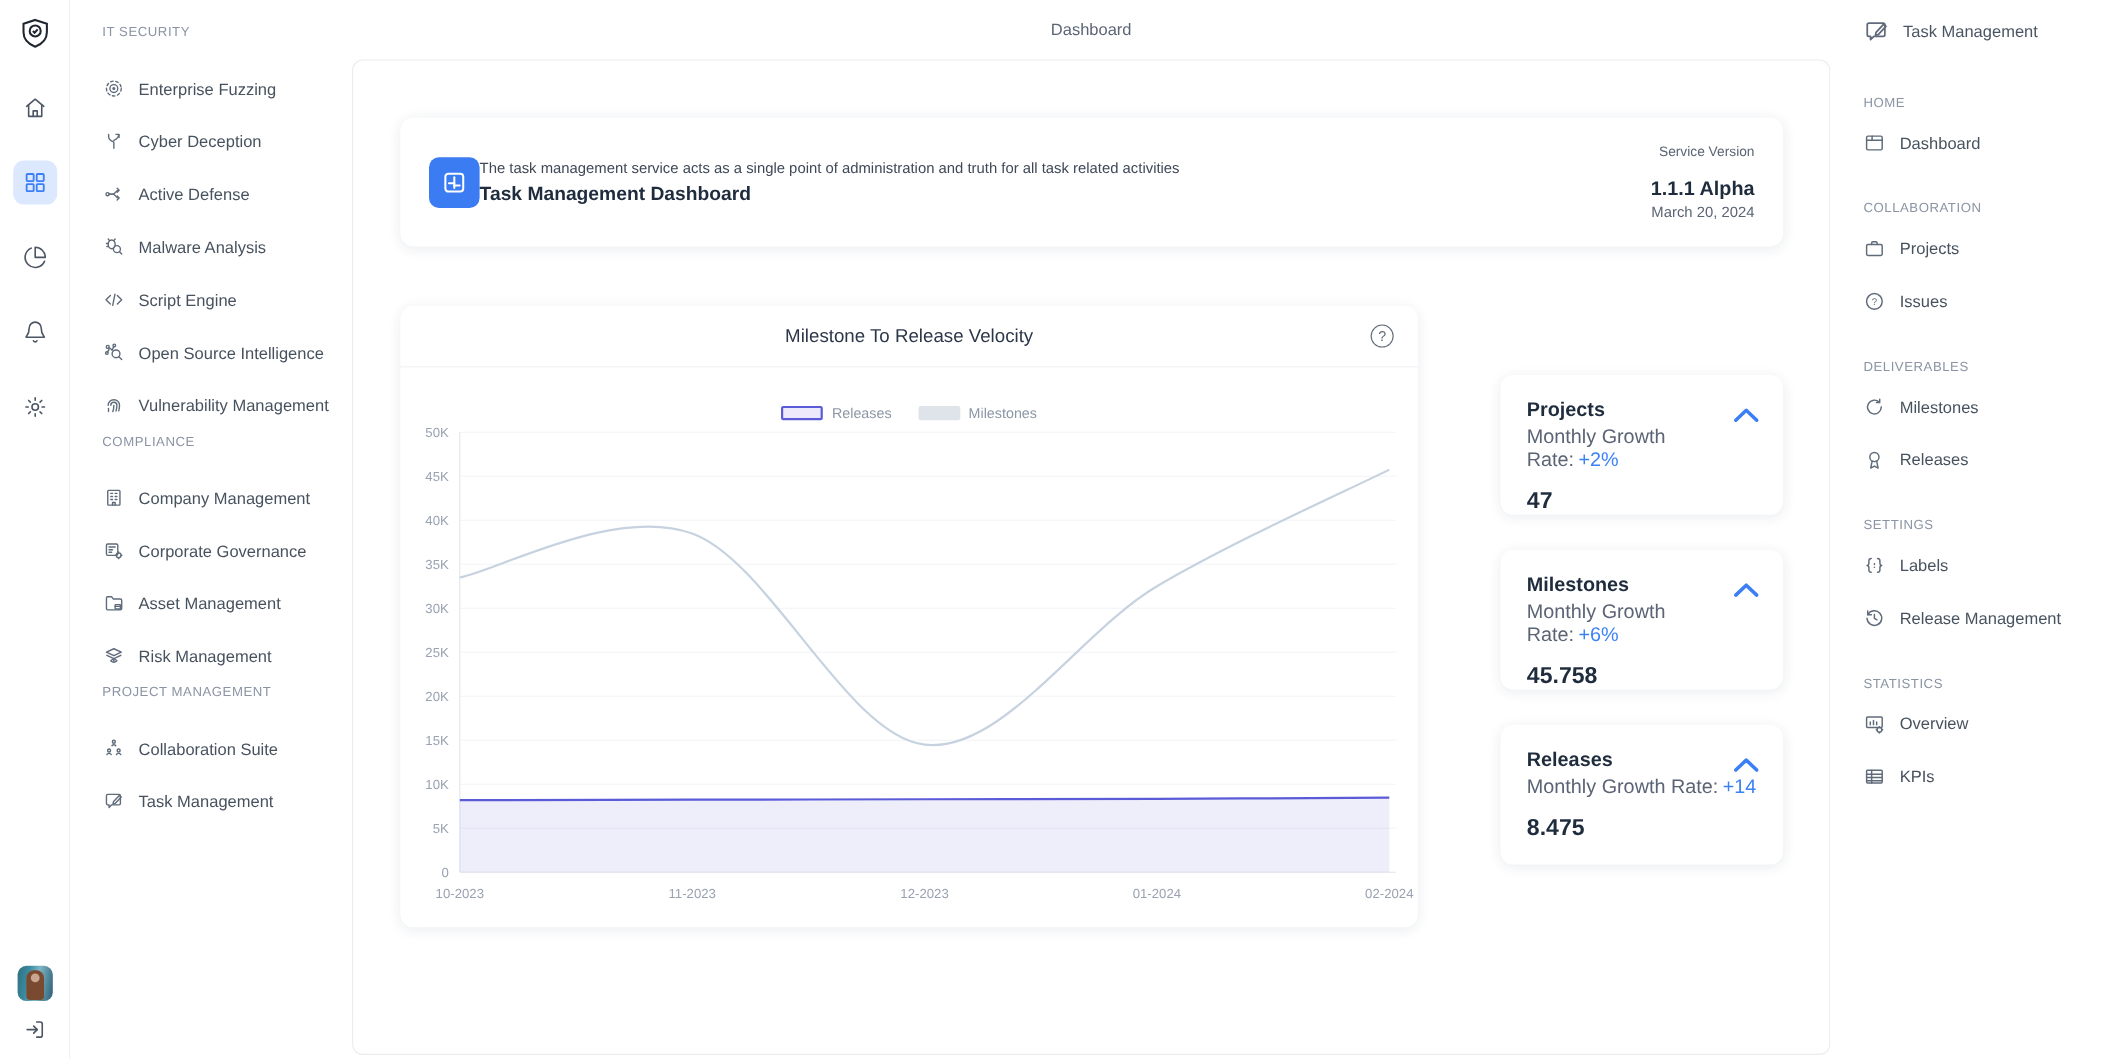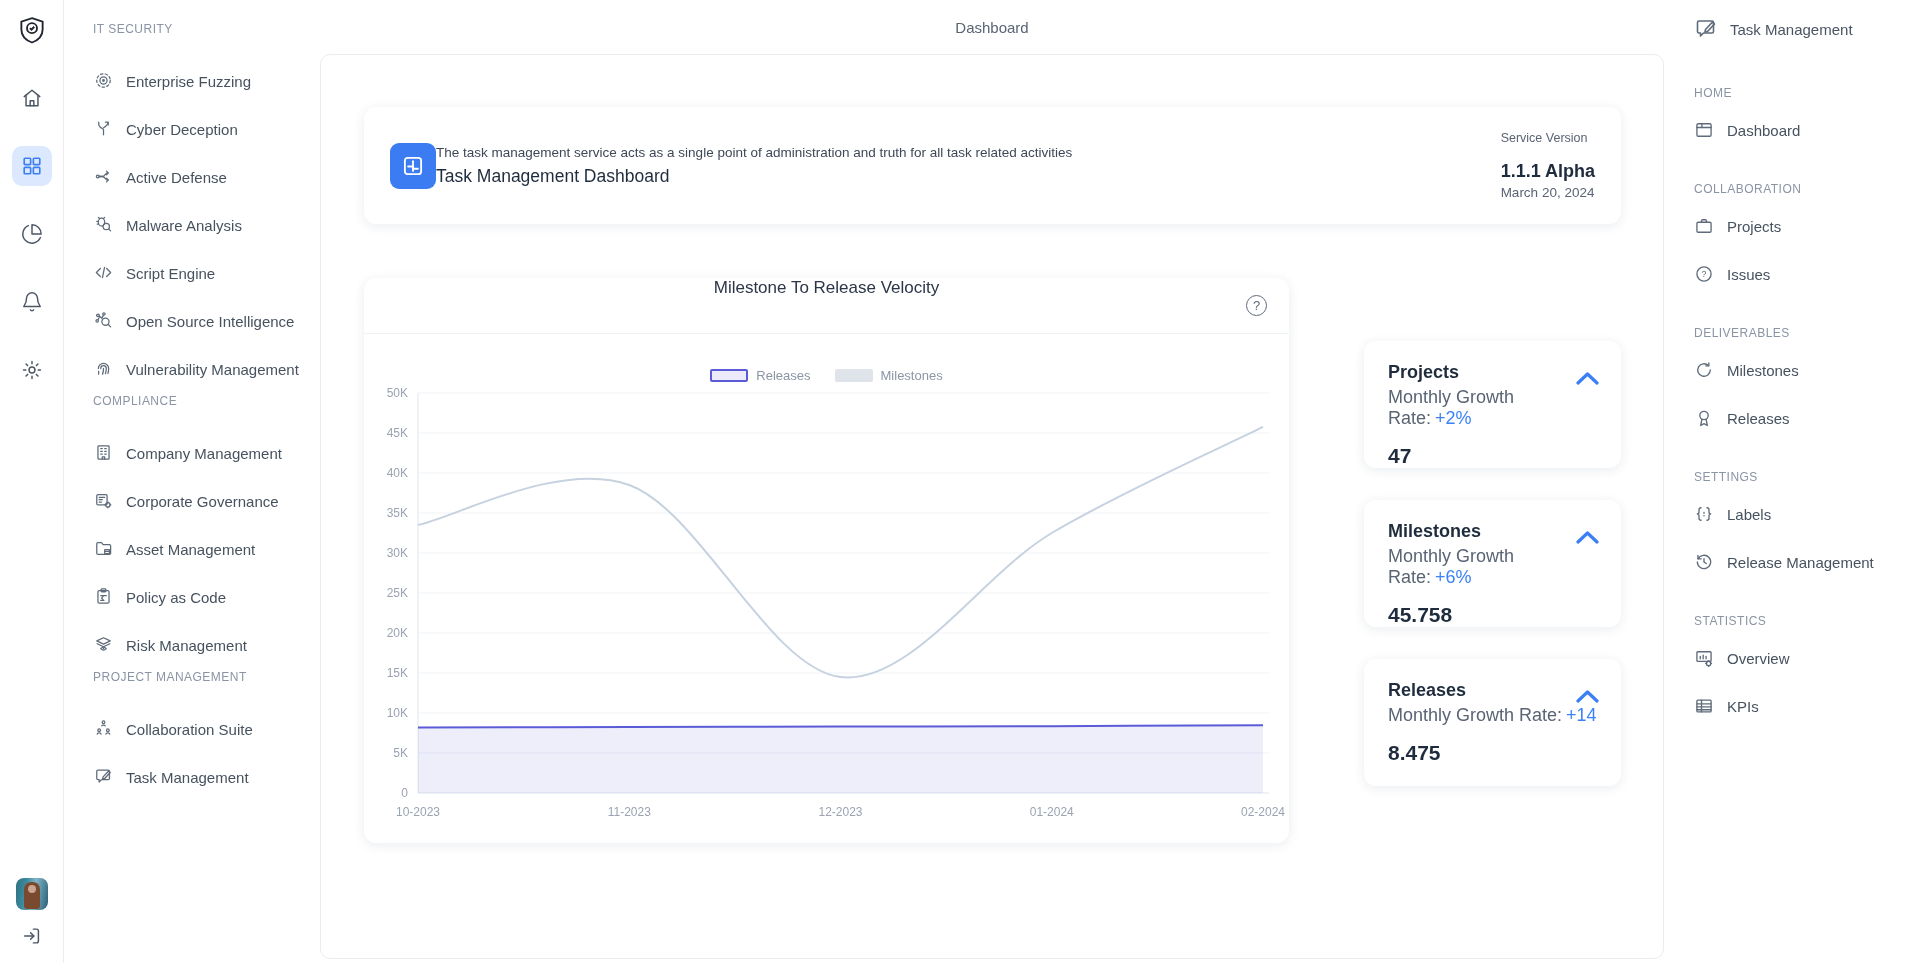--- a/index.html
+++ b/index.html
@@ -35,31 +35,31 @@
 .main{flex:1;min-width:0;display:flex;flex-direction:column}
 .main-header{height:54px;flex:none;display:flex;align-items:center;justify-content:center;font-size:15px;color:#5a6474}
 .main-card{height:905px;border:1px solid #ececf0;border-radius:10px;background:#fff;overflow:hidden}
 
 
 .info-card{margin:52px 42px 0 43px;height:117px;border-radius:12px;background:#fff;
   box-shadow:0 2px 12px rgba(25,39,78,.09);display:flex;align-items:center;padding:0 26px;}
 .info-icon{width:46px;height:46px;border-radius:9px;background:#3b7cf2;flex:none;display:flex;align-items:center;justify-content:center}
 .info-icon svg{stroke:#fff;fill:none;stroke-width:1.7;stroke-linecap:round}
 .info-desc{font-size:13.5px;color:#3f4857}
-.info-title{font-size:17.5px;font-weight:normal;margin-top:6px;color:#1f2c3d}
-.info-right{margin-left:auto;}
+.info-title{font-size:17.5px;font-weight:bold;margin-top:6px;color:#1f2c3d}
+.info-right{margin-left:auto;text-align:right}
 .svc-label{font-size:12.5px;color:#5a6474}
 .svc-version{font-size:18px;font-weight:bold;margin-top:16px;color:#1f2c3d}
 .svc-date{font-size:13.5px;color:#5a6474;margin-top:3px}
 
 
 .content-row{display:flex;margin:54px 42px 0 43px;gap:75px}
 .chart-card{width:925px;height:565px;flex:none;border-radius:12px;background:#fff;
   box-shadow:0 2px 12px rgba(25,39,78,.09);position:relative}
-.chart-head{height:56px;display:flex;justify-content:center;position:relative;border-bottom:1px solid #f0f1f4}
+.chart-head{height:56px;display:flex;align-items:center;justify-content:center;position:relative;border-bottom:1px solid #f0f1f4}
 .chart-title{font-size:17px;color:#2b3648}
 .help{position:absolute;right:22px;top:17px;width:21px;height:21px;border:1.6px solid #5f6b7a;border-radius:50%;
   color:#5f6b7a;font-size:13px;display:flex;align-items:center;justify-content:center;cursor:pointer}
 .legend{display:flex;justify-content:center;gap:24px;margin-top:34px;align-items:center;position:relative;z-index:2}
 .legend-item{display:flex;align-items:center;gap:8px;cursor:pointer}
 .sw{width:38px;height:13px;border-radius:2px}
 .sw-releases{background:#eceafb;border:2px solid #5b5bd8}
 .sw-milestones{background:#dfe3ea}
 .lg-label{font-size:13px;color:#8b96a5}
 #chart-svg{position:absolute;left:0;top:0;pointer-events:none}
@@ -250,31 +250,20 @@
       </div>
       <div class="sb-item">
         <span class="icn">
             <svg width="19" height="19" viewBox="0 0 24 24">
               <path d="M3.5 8V6a1.5 1.5 0 0 1 1.5-1.5h4.5L11.5 7h8a1.5 1.5 0 0 1 1.5 1.5V18a1.5 1.5 0 0 1-1.5 1.5H5A1.5 1.5 0 0 1 3.5 18z"></path>
               <rect x="13.5" y="13.5" width="6" height="5" rx="0.5"></rect>
               <path d="M13.5 15.5h6"></path>
             </svg>
           </span>
         <span>Asset Management</span>
-      </div>
-      <div class="sb-item">
-        <span class="icn">
-            <svg width="19" height="19" viewBox="0 0 24 24">
-              <rect x="5" y="4.5" width="14" height="16" rx="1.5"></rect>
-              <rect x="9" y="2.5" width="6" height="3.5" rx="1"></rect>
-              <path d="M8.5 11h7M8.5 17h4"></path>
-              <path d="M11.5 16l-2-2 2-2"></path>
-            </svg>
-          </span>
-        <span>Policy as Code</span>
       </div>
       <div class="sb-item">
         <span class="icn">
             <svg width="19" height="19" viewBox="0 0 24 24">
               <path d="M12 3.5l8.5 4L12 11.5 3.5 7.5z"></path>
               <path d="M4 11l8 3.8 8-3.8"></path>
               <path d="M8.5 17.2c2.3-2.4 4.7-2.4 7 0-2.3 2.4-4.7 2.4-7 0z"></path>
               <circle cx="12" cy="17.2" r="1.1" fill="#5f6b7a" stroke="none"></circle>
             </svg>
           </span>

